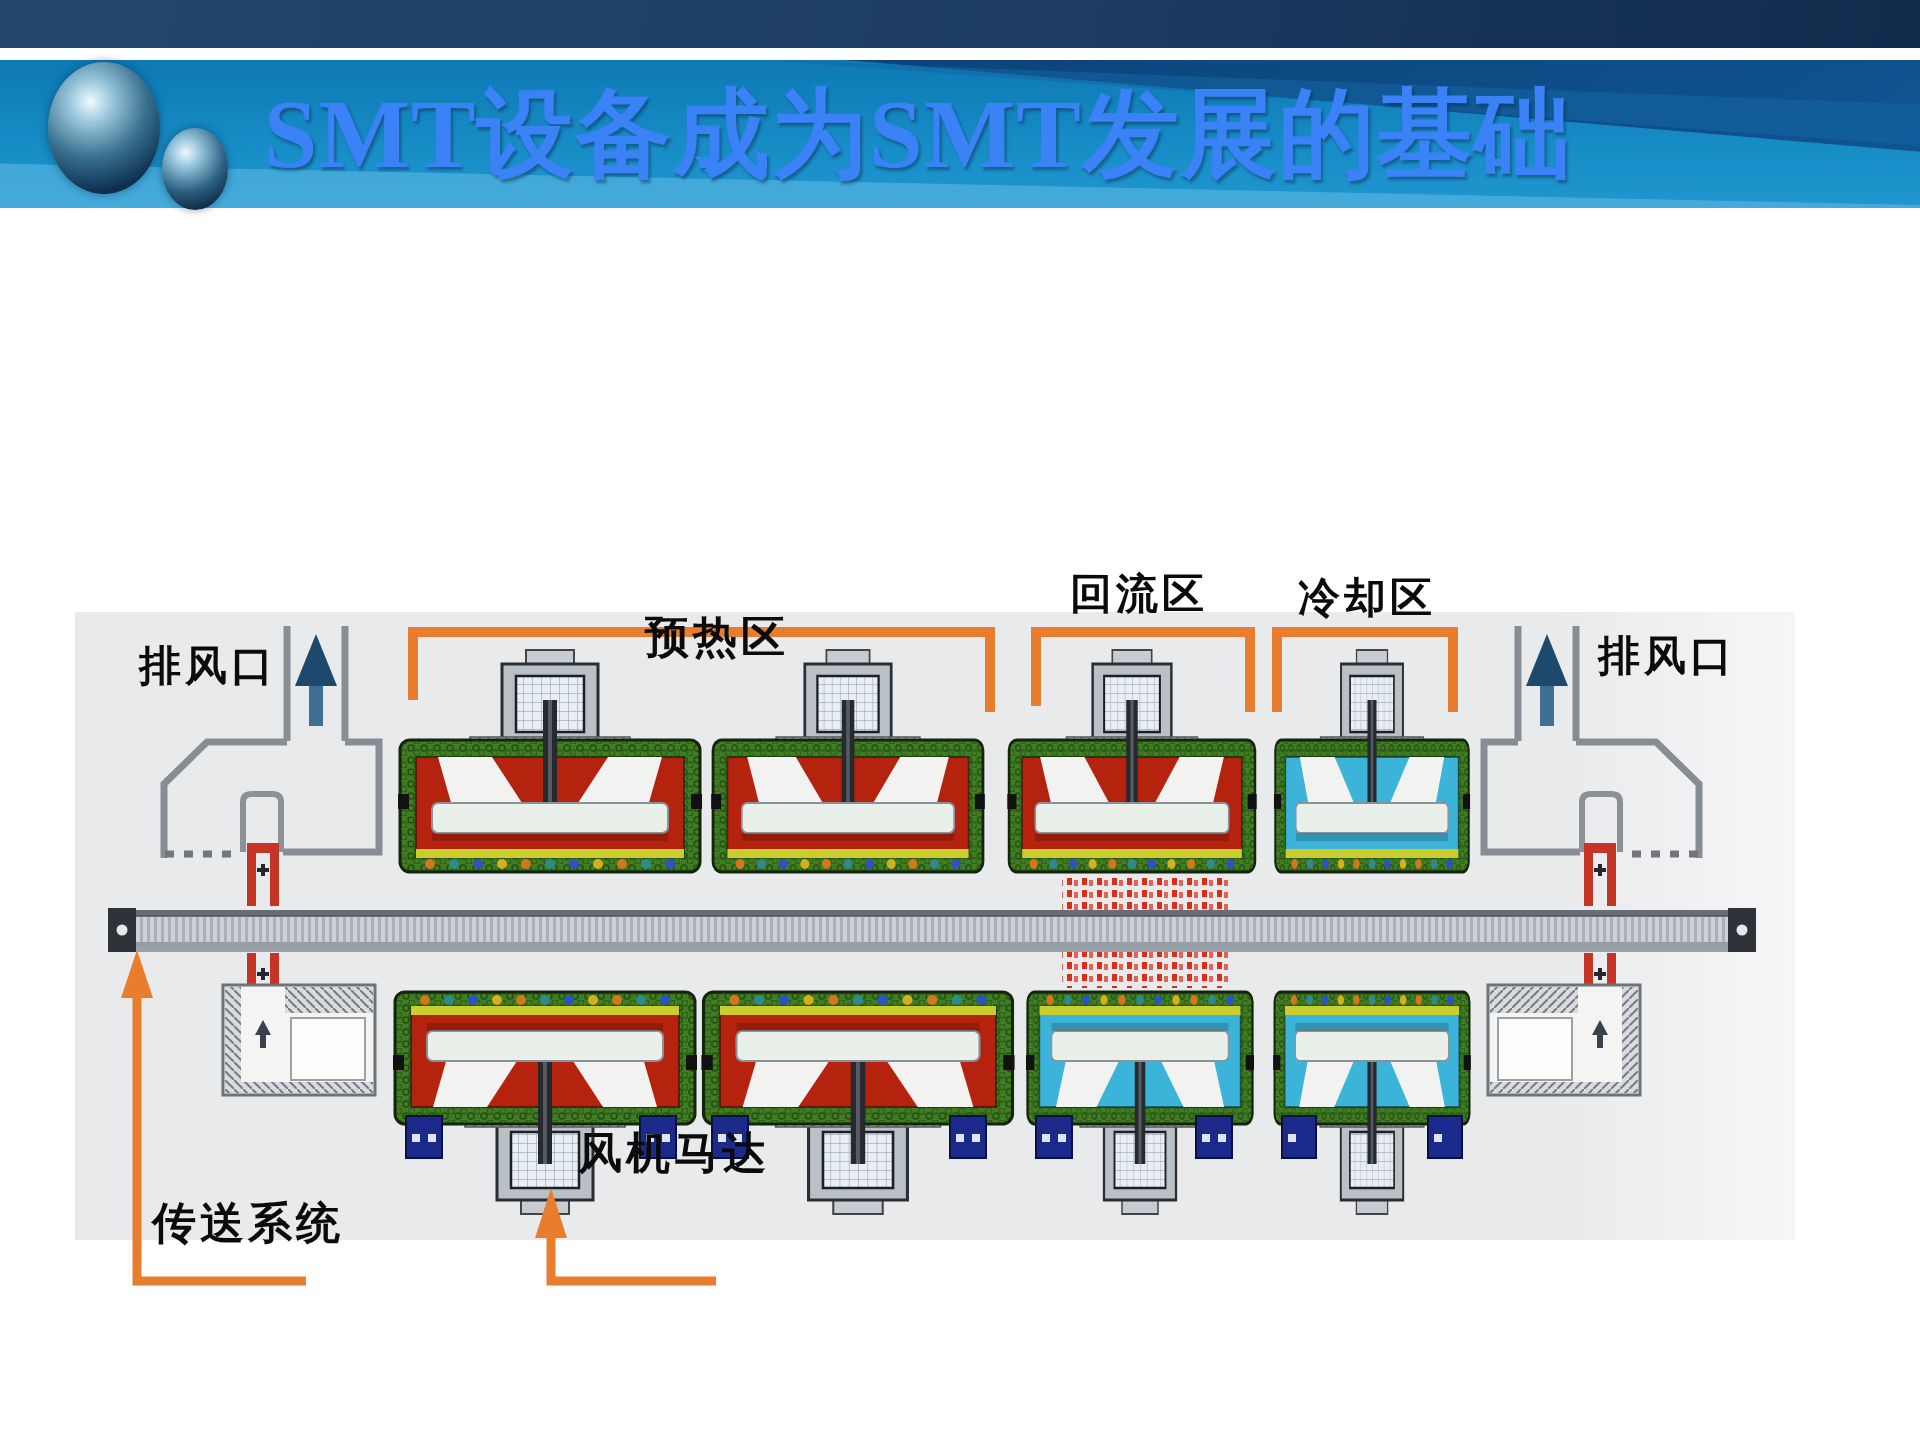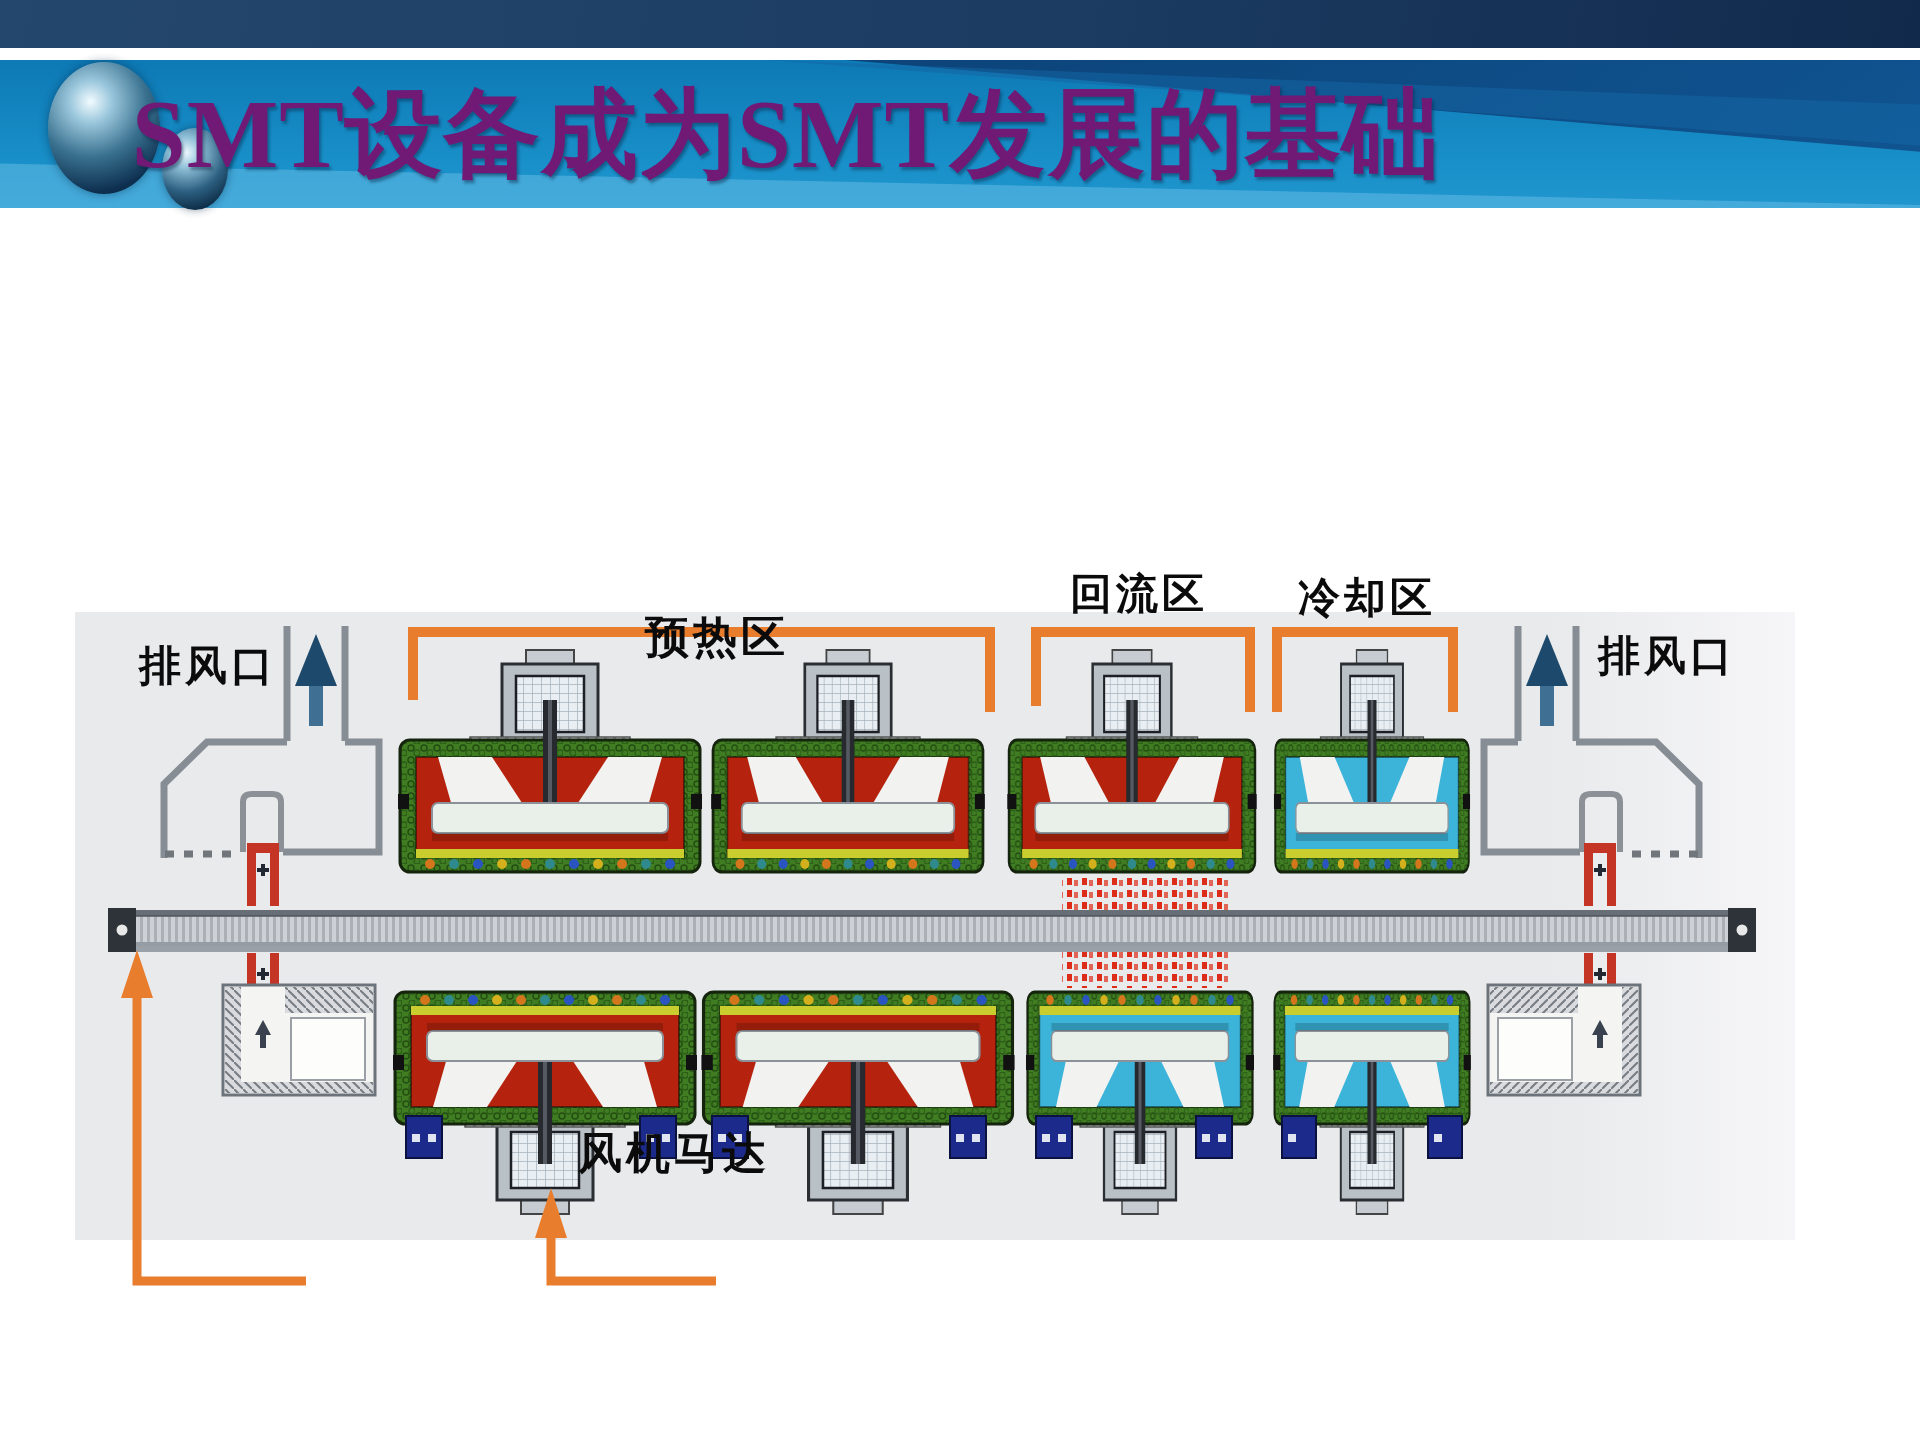--- a/index.html
+++ b/index.html
@@ -37,22 +37,22 @@
     position:absolute;left:48px;top:62px;width:112px;height:132px;border-radius:50%;
     background:radial-gradient(circle at 38% 30%,#f2fbff 0%,#9cc8dd 18%,#39718f 48%,#0e3050 78%,#071d33 100%);
     box-shadow:0 0 10px rgba(0,30,60,.45);
   }
   .sphere-small{
     position:absolute;left:162px;top:128px;width:66px;height:82px;border-radius:50%;
     background:radial-gradient(circle at 36% 30%,#eef9ff 0%,#8fc0d8 22%,#2c5f80 55%,#0a2741 85%);
     box-shadow:0 0 8px rgba(0,30,60,.45);
   }
   .title{
-    position:absolute;left:0;top:84px;width:1572px;text-align:center;
-    color:#701a75;font-family:"Liberation Serif","DejaVu Serif",serif;
+    position:absolute;left:0;top:84px;width:1572px;text-align:right;
+    color:#3b82f6;font-family:"Liberation Serif","DejaVu Serif",serif;
     font-weight:700;font-size:97px;line-height:1.05;letter-spacing:1px;
     text-shadow:2px 3px 3px rgba(10,40,70,.45);
     white-space:nowrap;
   }
   
   .subtitle{
     position:absolute;left:170px;top:383px;
     color:var(--subtitle-red,#c43a10);
     font-family:"Liberation Serif","DejaVu Serif",serif;
     font-weight:700;font-size:56px;letter-spacing:2px;white-space:nowrap;
@@ -284,15 +284,16 @@
       <polygon class="orangef" points="551,1188 535,1238 567,1238"></polygon>
       <path class="orange" d="M551,1232 V1281 H716" fill="none" stroke-width="9"></path>
     </g>
   </svg>
 
   <div class="diag-label lbl-exhaust-left">排风口</div>
   <div class="diag-label lbl-preheat">预热区</div>
   <div class="diag-label lbl-reflow">回流区</div>
   <div class="diag-label lbl-cooling">冷却区</div>
   <div class="diag-label lbl-exhaust-right">排风口</div>
+  <div class="diag-label lbl-conveyor">传送系统</div>
   <div class="diag-label lbl-fan-motor">风机马达</div>
 
 </div>
 
 </body></html>

